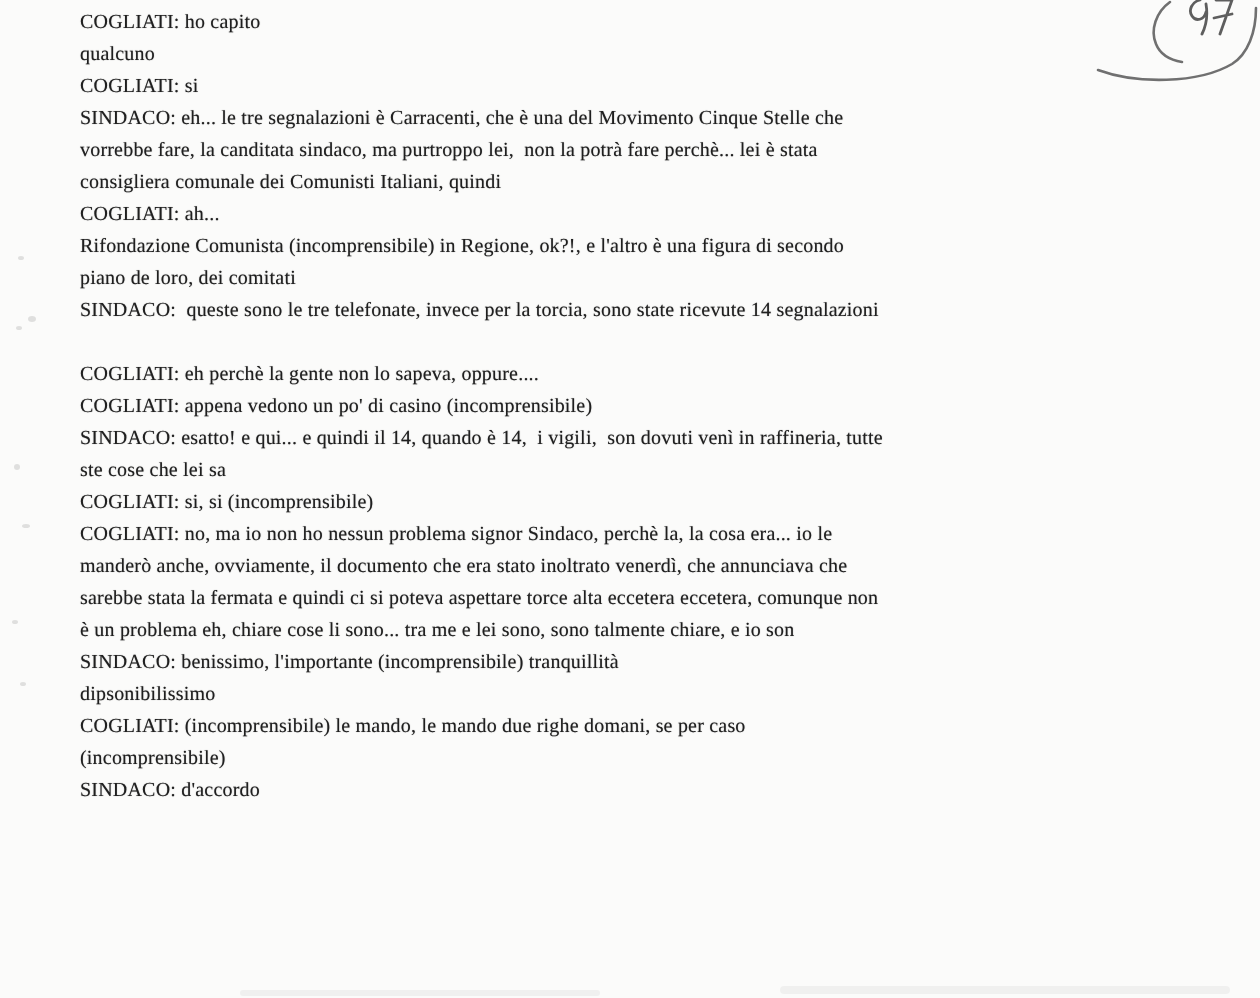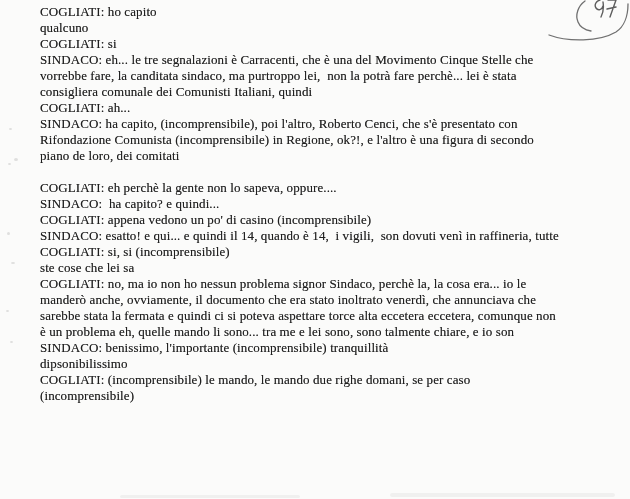--- a/index.html
+++ b/index.html
@@ -16,21 +16,21 @@
   }
   .transcript {
     position: absolute;
     left: 40px;
     top: 4px;
     right: 4px;
   }
   .line {
     height: 16px;
     line-height: 16px;
-    font-size: 13px;
+    font-size: 10px;
     color: #1f1f1f;
     white-space: pre;
     text-shadow: 0 0 0.5px rgba(40,40,40,0.55);
     letter-spacing: 0.1px;
   }
   .annotation-svg {
     position: absolute;
     left: 544px;
     top: 0;
     width: 86px;
@@ -53,38 +53,38 @@
 <div class="page">
 
   <div class="transcript">
       <div class="line">COGLIATI: ho capito</div>
       <div class="line">qualcuno</div>
       <div class="line">COGLIATI: si</div>
       <div class="line">SINDACO: eh... le tre segnalazioni è Carracenti, che è una del Movimento Cinque Stelle che</div>
       <div class="line">vorrebbe fare, la canditata sindaco, ma purtroppo lei,  non la potrà fare perchè... lei è stata</div>
       <div class="line">consigliera comunale dei Comunisti Italiani, quindi</div>
       <div class="line">COGLIATI: ah...</div>
-      <div class="line">SINDACO: ha capito, (incomprensibile), poi l'altro, Roberto Cenci, che s'è presentato con</div>
       <div class="line">Rifondazione Comunista (incomprensibile) in Regione, ok?!, e l'altro è una figura di secondo</div>
       <div class="line">piano de loro, dei comitati</div>
+      <div class="line">SINDACO:  queste sono le tre telefonate, invece per la torcia, sono state ricevute 14 segnalazioni</div>
       <div class="line"></div>
       <div class="line">COGLIATI: eh perchè la gente non lo sapeva, oppure....</div>
-      <div class="line">SINDACO:  ha capito? e quindi...</div>
       <div class="line">COGLIATI: appena vedono un po' di casino (incomprensibile)</div>
       <div class="line">SINDACO: esatto! e qui... e quindi il 14, quando è 14,  i vigili,  son dovuti venì in raffineria, tutte</div>
+      <div class="line">ste cose che lei sa</div>
       <div class="line">COGLIATI: si, si (incomprensibile)</div>
-      <div class="line">ste cose che lei sa</div>
       <div class="line">COGLIATI: no, ma io non ho nessun problema signor Sindaco, perchè la, la cosa era... io le</div>
       <div class="line">manderò anche, ovviamente, il documento che era stato inoltrato venerdì, che annunciava che</div>
       <div class="line">sarebbe stata la fermata e quindi ci si poteva aspettare torce alta eccetera eccetera, comunque non</div>
-      <div class="line">è un problema eh, quelle mando li sono... tra me e lei sono, sono talmente chiare, e io son</div>
+      <div class="line">è un problema eh, chiare cose li sono... tra me e lei sono, sono talmente chiare, e io son</div>
       <div class="line">SINDACO: benissimo, l'importante (incomprensibile) tranquillità</div>
       <div class="line">dipsonibilissimo</div>
       <div class="line">COGLIATI: (incomprensibile) le mando, le mando due righe domani, se per caso</div>
       <div class="line">(incomprensibile)</div>
+      <div class="line">SINDACO: d'accordo</div>
     </div>
 
   <svg class="annotation-svg" viewBox="0 0 86 48" fill="none">
 
     <path d="M 41,1 C 34,6 31,15 34,22 C 36,27 41,30 47,31" stroke="#707070" stroke-width="1.3" stroke-linecap="round"></path>
 
     <path d="M 5,35 C 24,42 55,42 72,32 C 80,27 84,16 84,4" stroke="#707070" stroke-width="1.3" stroke-linecap="round"></path>
 
     <path d="M 56,0 C 52,1 50,5 52,8 C 54,11 58,10 59,6 M 59,2 C 60,8 59,13 57,17" stroke="#5e5e5e" stroke-width="1.4" stroke-linecap="round"></path>
 

